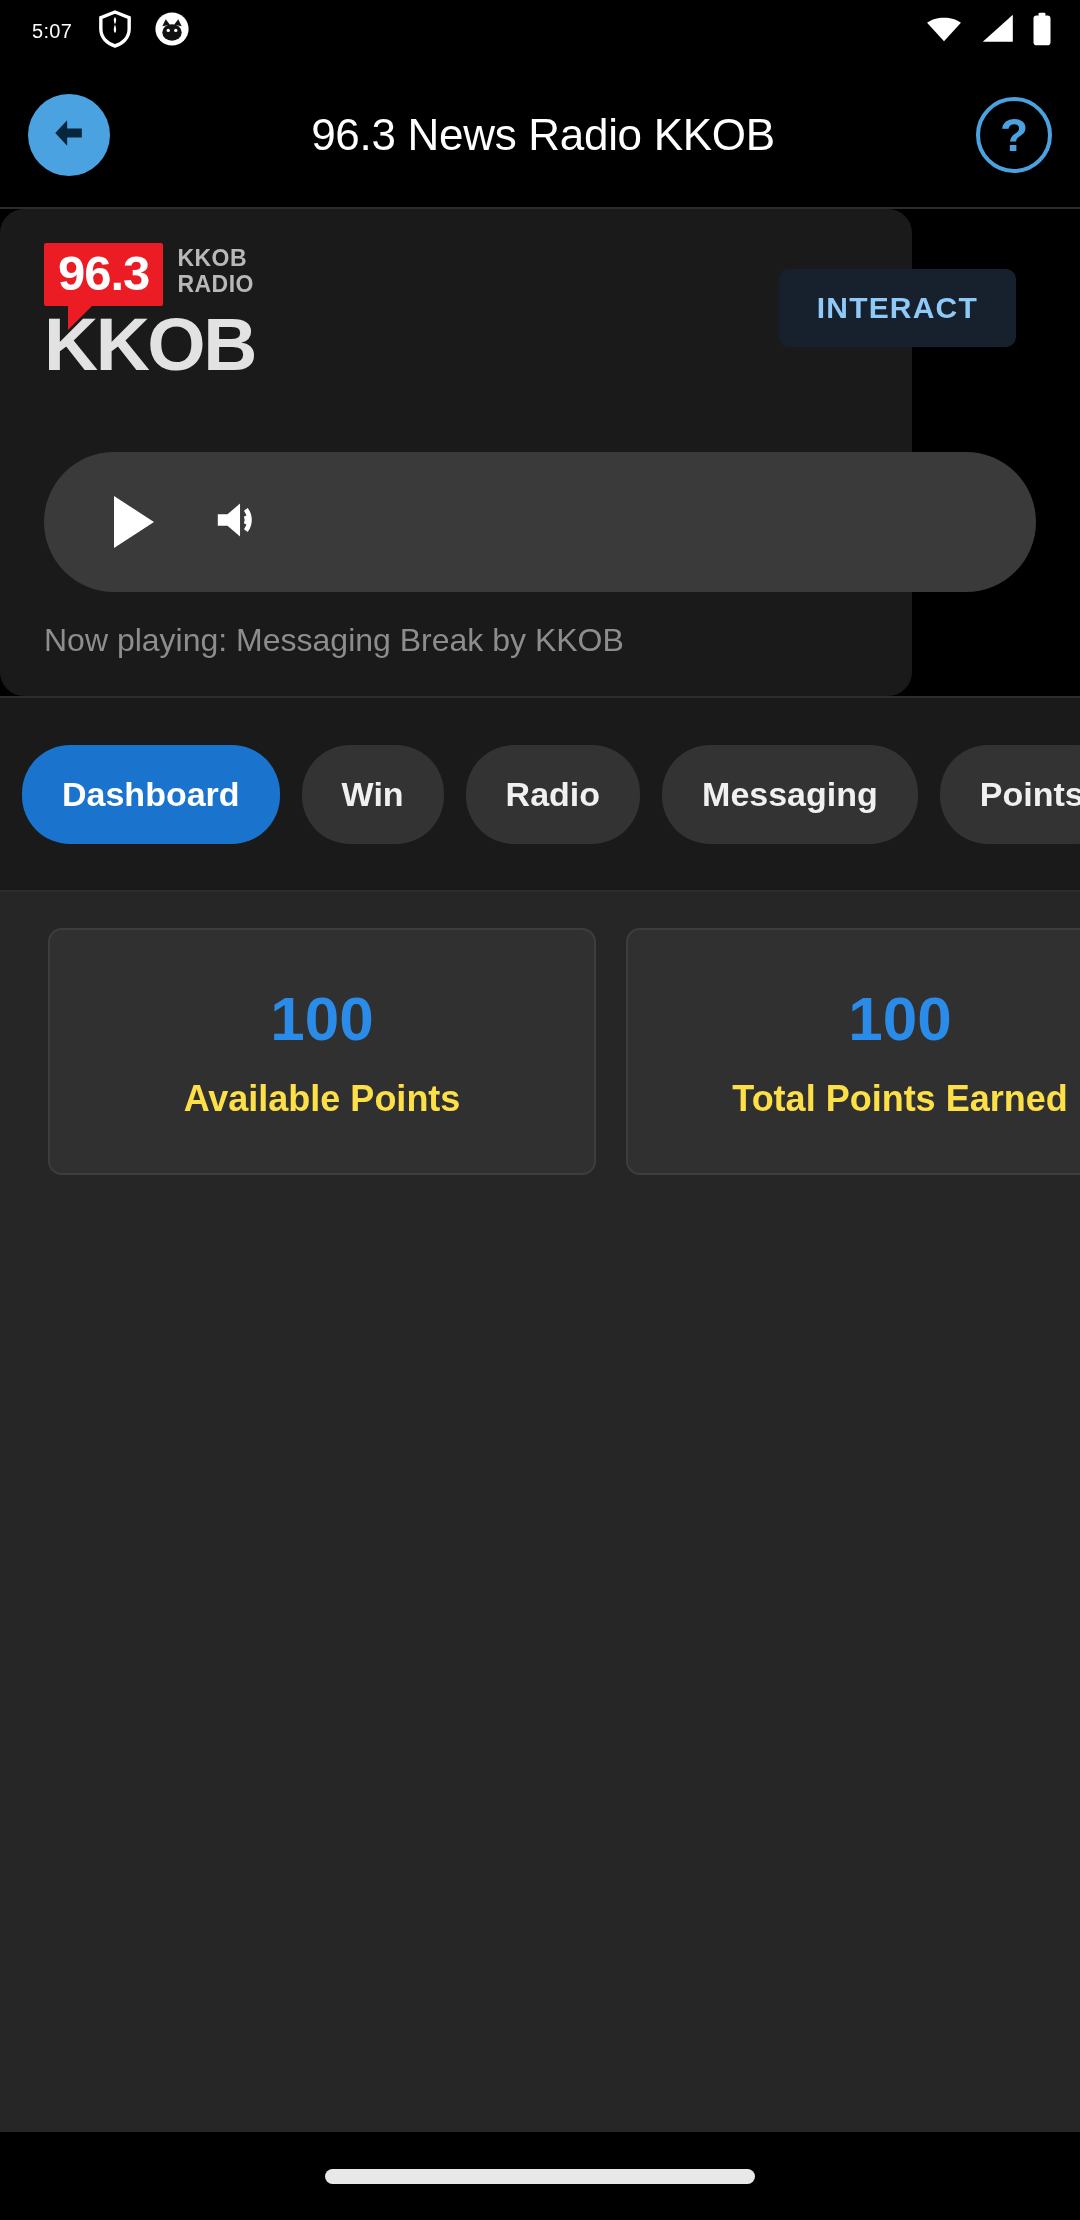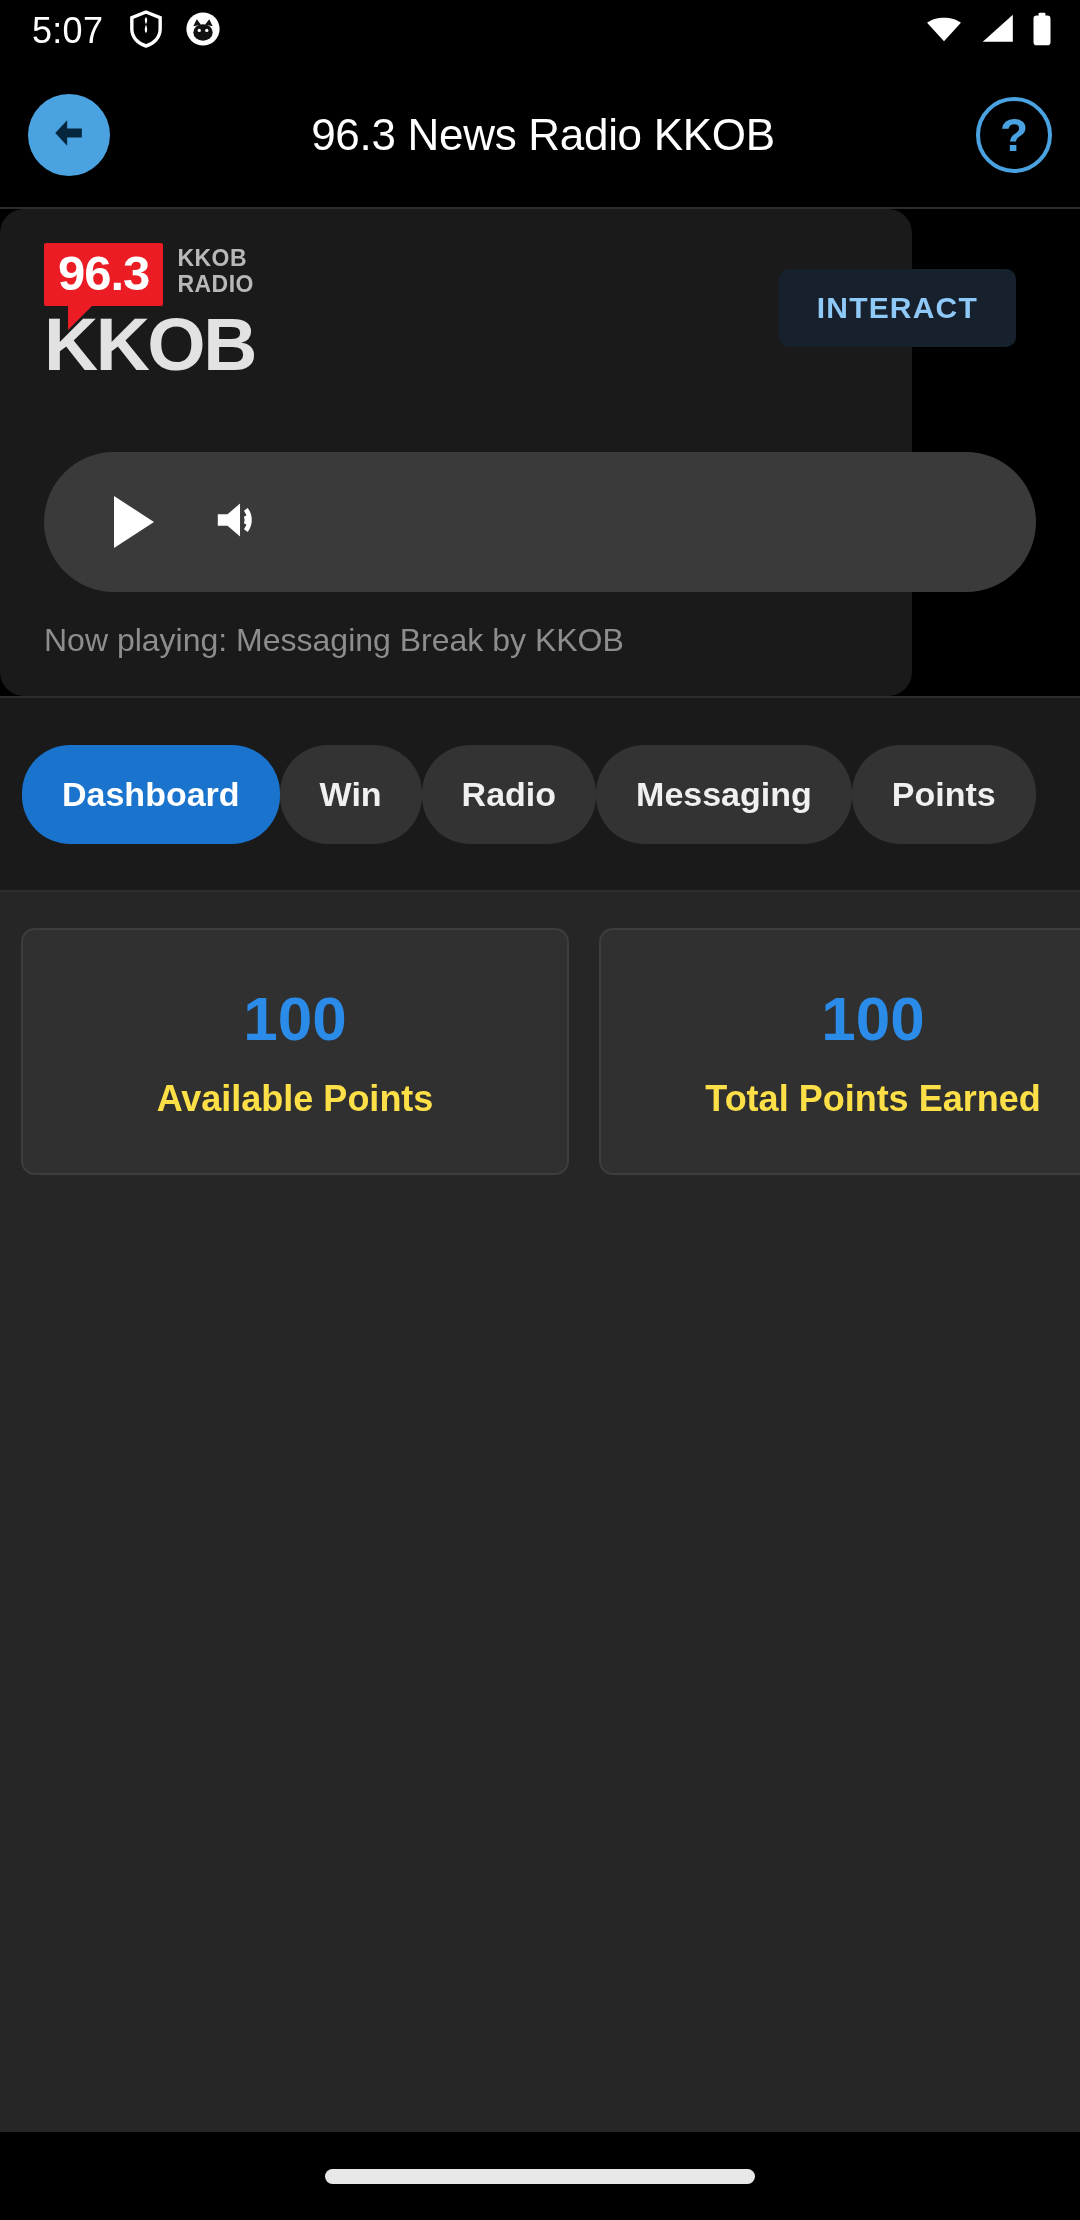--- a/index.html
+++ b/index.html
@@ -10,21 +10,21 @@
     overflow:hidden;
   }
   #screen { position:relative; width:1080px; height:2220px; background:#000; }
 
   
   .statusbar{
     position:absolute; top:0; left:0; width:1080px; height:62px;
     background:#000; display:flex; align-items:center;
     padding:0 26px 0 32px;
   }
-  .sb-time{ color:#fff; font-size:36px; letter-spacing:.3px; }
+  .sb-time{ color:#fff; font-size:20px; letter-spacing:.3px; }
   .sb-left-icons{ display:flex; align-items:center; gap:22px; margin-left:26px; }
   .sb-right{ margin-left:auto; display:flex; align-items:center; gap:14px; }
   .ico{ display:block; }
 
   
   .header{
     position:absolute; top:62px; left:0; width:1080px; height:146px;
     background:#000; display:flex; align-items:center; padding:0 28px;
   }
   .hdr-back{
@@ -104,41 +104,41 @@
   }
   .brand-divider{
     position:absolute; top:696px; left:0; width:1080px; height:2px;
     background:#2c2c2c;
   }
 
   
   .tabstrip{
     position:absolute; top:698px; left:0; width:1080px; height:192px;
     background:#1a1a1a; display:flex; align-items:center;
-    padding-left:22px; overflow:hidden;
+    gap:22px; padding-left:22px; overflow:hidden;
   }
   .tab{
     flex:0 0 auto; border-radius:48px; background:#333333;
     color:#f0f0f0; font-size:34px; font-weight:bold;
     padding:30px 40px; white-space:nowrap; cursor:pointer;
   }
   .tab.active{ background:#1a73cc; color:#ffffff; }
   .tab-divider{
     position:absolute; top:890px; left:0; width:1080px; height:2px;
     background:#2c2c2c;
   }
 
   
   .content{
     position:absolute; top:892px; left:0; width:1080px; height:1240px;
     background:#262626; overflow:hidden;
   }
   .points-row{
     position:absolute; top:36px; left:0; width:1080px;
-    display:flex; gap:30px; padding-left:88px;justify-content:center;
+    display:flex; gap:30px; padding-left:48px;
   }
   .point-card{
     flex:0 0 auto; width:548px; height:247px;
     background:#303030; border:2px solid #3d3d3d; border-radius:14px;
     display:flex; flex-direction:column; align-items:center;
     justify-content:center; gap:24px; overflow:hidden;
   }
   .point-value{ color:#2a8ce8; font-size:62px; font-weight:bold; }
   .point-label{ color:#fde047; font-size:36px; font-weight:bold; white-space:nowrap; }
 

